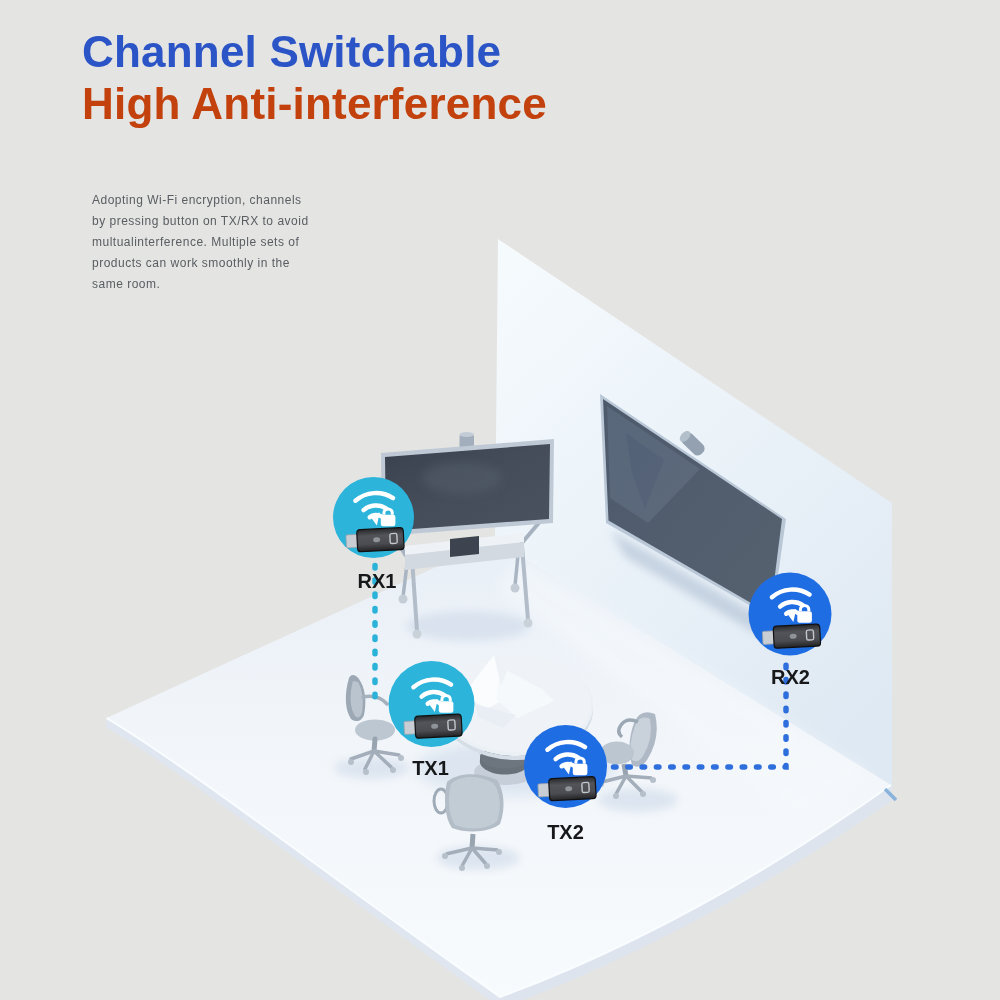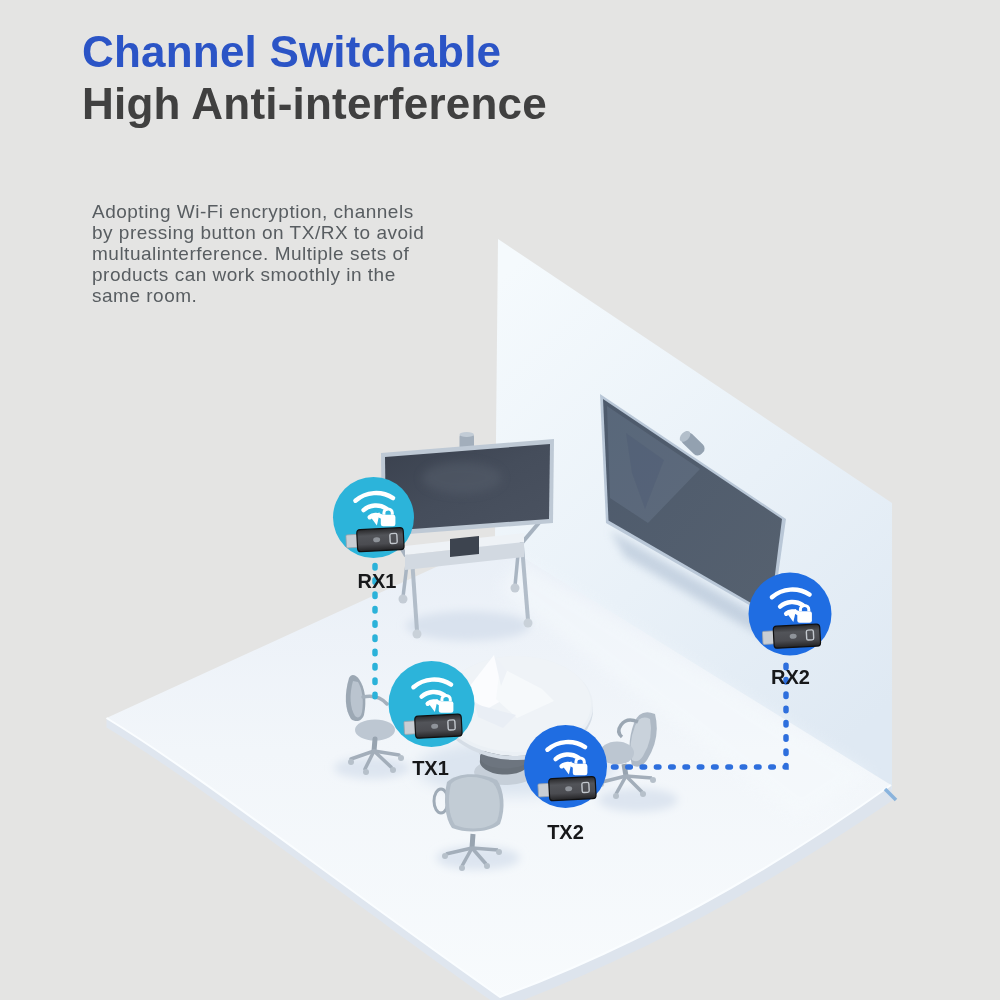--- a/index.html
+++ b/index.html
@@ -1,23 +1,23 @@
 <!DOCTYPE html>
 <html><head>
 <meta charset="utf-8">
 <style>
   html,body{margin:0;padding:0;}
   body{width:1000px;height:1000px;background:#e4e4e3;overflow:hidden;position:relative;
        font-family:"Liberation Sans",sans-serif;}
   .head{position:absolute;left:82px;top:18px;font-weight:bold;font-size:44px;line-height:52.3px;
         letter-spacing:0.2px;white-space:nowrap;margin-top:8px;}
   .h1{color:#2b54c6;}
-  .h2{color:#404040;}
+  .h2{color:#c2410c;}
   .h3{color:#2f79e8;}
-  .body-txt{position:absolute;left:92px;top:190px;font-size:19px;line-height:20.9px;color:#585d61;letter-spacing:0.5px;margin-top:12px;}
+  .body-txt{position:absolute;left:92px;top:190px;font-size:12px;line-height:20.9px;color:#585d61;letter-spacing:0.5px;}
   svg{position:absolute;left:0;top:0;}
 </style>
 </head>
 <body>
 <svg width="1000" height="1000" viewBox="0 0 1000 1000">
   <defs>
     <linearGradient id="wallG" x1="498" y1="280" x2="892" y2="700" gradientUnits="userSpaceOnUse">
       <stop offset="0" stop-color="#f5fafd"></stop>
       <stop offset="0.55" stop-color="#e9f1f8"></stop>
       <stop offset="1" stop-color="#dfe9f3"></stop>

